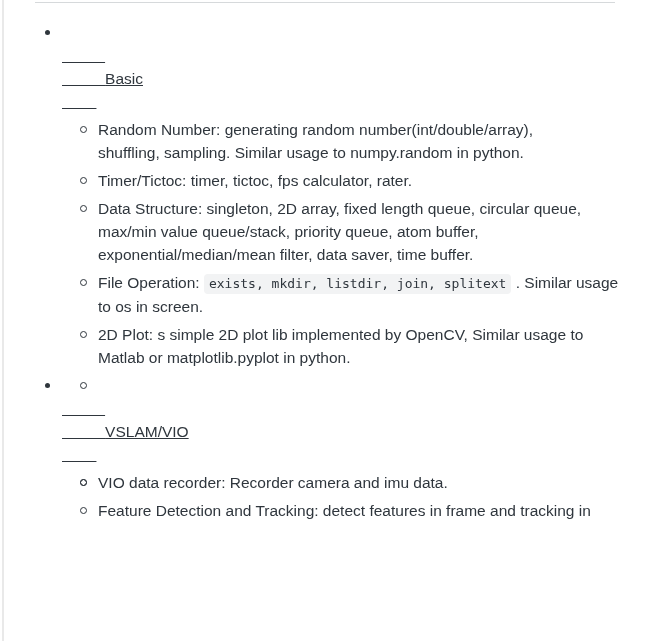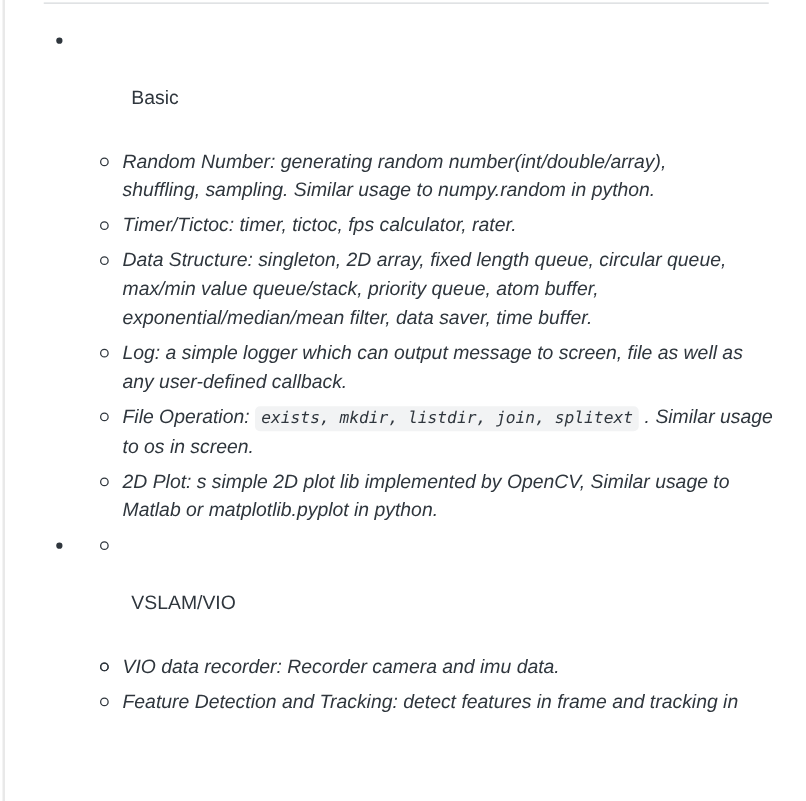--- a/index.html
+++ b/index.html
@@ -21,40 +21,41 @@
   .left-border {
     position:absolute; top:0; left:2px; width:2px; height:641px;
     background:#e9e9e9;
   }
   .content { position:absolute; left:0; top:21px; width:645px; }
   ul { list-style:none; }
   .section-title {
     position:relative;
     padding-left:62px;
     white-space:pre;
+    text-decoration:underline;
   }
   .disc-bullet {
     position:absolute; left:45px; top:9px;
     width:5px; height:5px; border-radius:50%;
     background:#2f363d;
   }
   li.sub {
     position:relative;
     padding-left:98px;
     margin-top:5px;
   }
   ul.sub-list { margin-top:4px; }
   li.section + li.section { margin-top:5px; }
   .circle-bullet {
     position:absolute; left:80px; top:8px;
     width:7px; height:7px; border-radius:50%;
     border:1px solid #2f363d;
     background:transparent;
   }
-  .ln { white-space:pre;font-style:italic; }
+  .ln { white-space:pre; }
   .inline-code {
     font-family:"DejaVu Sans Mono","Liberation Mono",monospace;
     font-size:13px;
     background:#f2f3f4;
     border-radius:4px;
     padding:2px 5px 3px 5px;
   }
 </style>
 </head>
 <body>
@@ -84,25 +85,20 @@
             <div class="ln"><span>Timer/Tictoc: timer, tictoc, fps calculator, rater.</span></div>
           </li>
 
           <li class="sub">
             <span class="circle-bullet"></span>
             <div class="ln"><span>Data Structure: singleton, 2D array, fixed length queue, circular queue,</span></div>
             <div class="ln"><span>max/min value queue/stack, priority queue, atom buffer,</span></div>
             <div class="ln"><span>exponential/median/mean filter, data saver, time buffer.</span></div>
           </li>
 
-          <li class="sub">
-            <span class="circle-bullet"></span>
-            <div class="ln"><span>Log: a simple logger which can output message to screen, file as well as</span></div>
-            <div class="ln"><span>any user-defined callback.</span></div>
-          </li>
 
           <li class="sub">
             <span class="circle-bullet"></span>
             <div class="ln"><span>File Operation: </span><span class="inline-code">exists, mkdir, listdir, join, splitext</span><span> . Similar usage</span></div>
             <div class="ln"><span>to os in screen.</span></div>
           </li>
 
           <li class="sub">
             <span class="circle-bullet"></span>
             <div class="ln"><span>2D Plot: s simple 2D plot lib implemented by OpenCV, Similar usage to</span></div>

